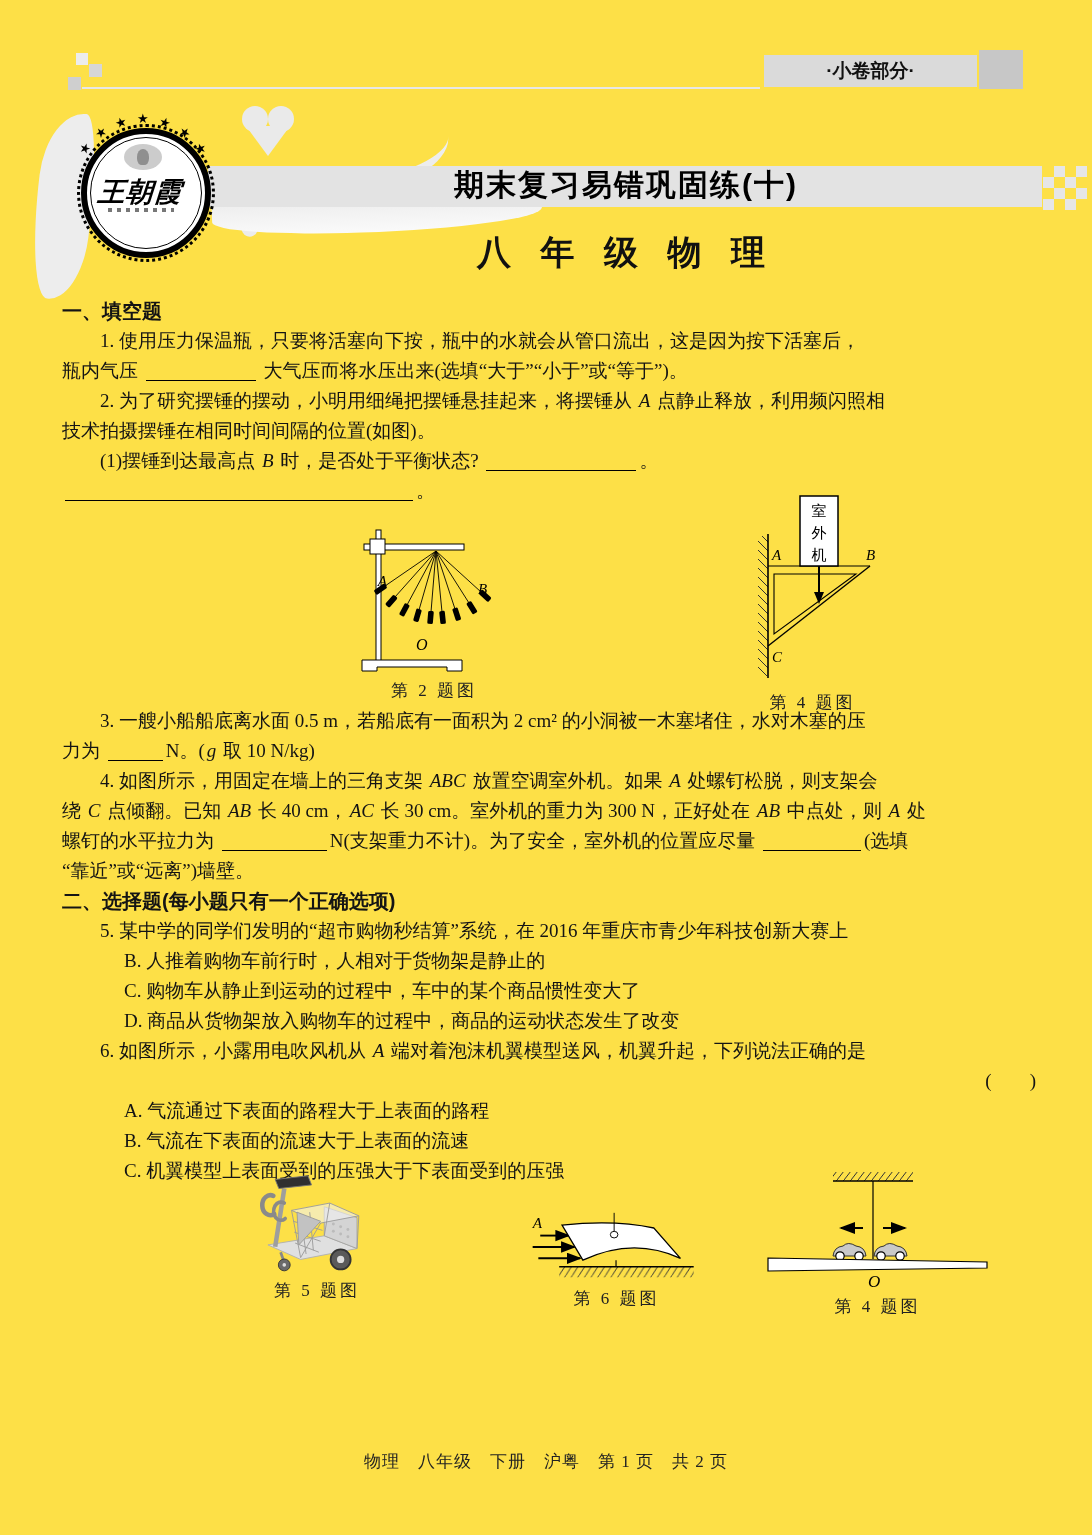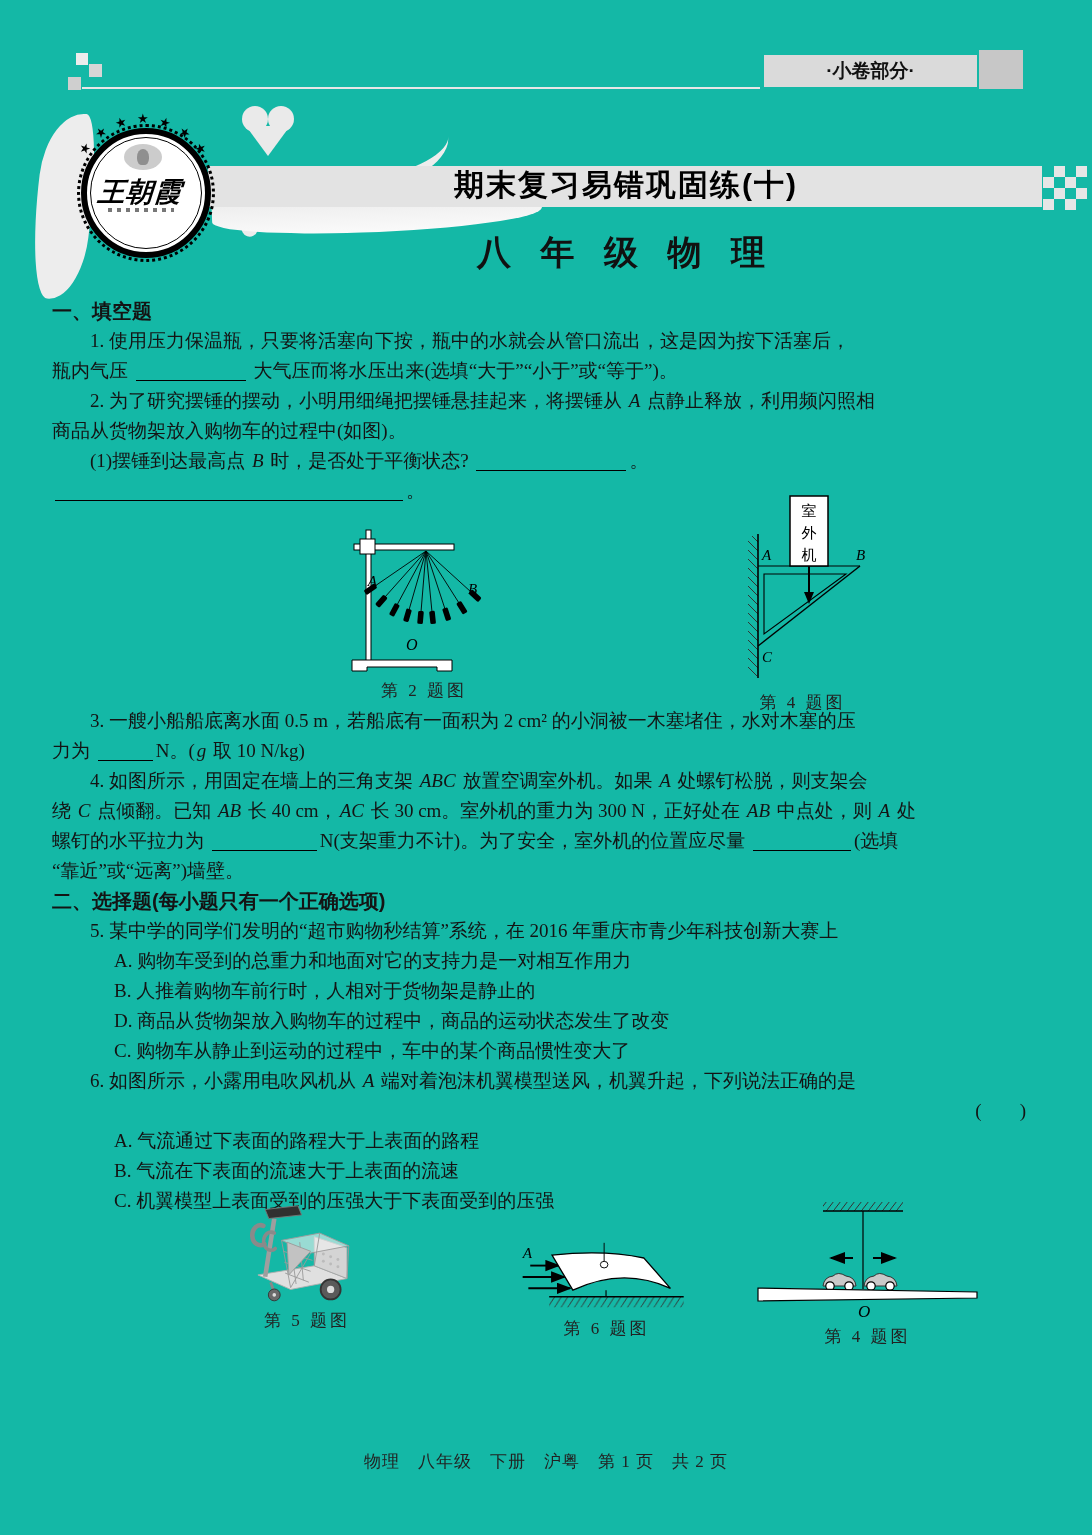--- a/index.html
+++ b/index.html
@@ -1,16 +1,16 @@
 <!DOCTYPE html>
 <html><head>
 <meta charset="utf-8">
 <style>
   html,body{margin:0;padding:0;background:#f2f2f2;}
-  .page{position:relative;width:1092px;height:1535px;background:#14b8a6;margin:0 auto;
+  .page{position:relative;width:1092px;height:1535px;background:#fde047;margin:0 auto;
         font-family:"Liberation Serif","DejaVu Serif",serif;color:#141414;overflow:hidden;}
 
   
   .abs{position:absolute;}
   .sq1{left:76px;top:53px;width:12px;height:12px;background:#ececec;}
   .sq2{left:89px;top:64px;width:13px;height:13px;background:#d6d6d6;}
   .sq3{left:68px;top:77px;width:13px;height:13px;background:#cfcfcf;}
   .topline{left:82px;top:87px;width:678px;height:2px;background:#e7e7e7;}
   .corner-bar{left:764px;top:55px;width:213px;height:32px;background:#dadada;
       display:flex;align-items:center;justify-content:center;
@@ -47,21 +47,21 @@
   .logo-ring::after{content:"";position:absolute;left:3px;top:3px;right:3px;bottom:3px;border:1.5px solid #000;border-radius:50%;}
   .logo-star{position:absolute;font-size:13px;color:#000;line-height:1;}
   .logo-portrait{position:absolute;left:56px;top:32px;width:38px;height:26px;background:#cccccc;border-radius:50%;}
   .logo-portrait::after{content:"";position:absolute;left:13px;top:5px;width:12px;height:16px;background:#8f8f8f;border-radius:50% 50% 40% 40%;}
   .logo-brand{position:absolute;left:13px;top:62px;width:118px;text-align:center;
       font-size:27px;font-weight:bold;font-style:italic;letter-spacing:1px;color:#000;transform:skewX(-4deg);}
   .logo-dots{position:absolute;left:40px;top:96px;width:66px;height:4px;
       background:repeating-linear-gradient(90deg,#777 0 4px,transparent 4px 9px);}
 
   
-  .textcol{left:52px;top:296px;width:978px;}
+  .textcol{left:62px;top:296px;width:978px;}
   .line{line-height:30px;font-size:19px;white-space:nowrap;}
   .k-h{font-family:"Liberation Sans","DejaVu Sans",sans-serif;font-weight:bold;font-size:20px;}
   .k-p{text-indent:38px;}
   .k-opt{padding-left:62px;}
   .k-paren{text-align:right;padding-right:4px;}
   .var{font-style:italic;padding:0 2px;}
   .blank{display:inline-block;border-bottom:1.5px solid #000;height:14px;vertical-align:-4px;margin:0 3px;}
 
   
   .figrow1{position:relative;height:196px;margin-top:4px;}
@@ -115,21 +115,21 @@
     <div class="logo-dots"></div>
   </div>
 
   <div class="abs textcol">
 
     <div>
         <div class="line k-h">一、填空题</div>
         <div class="line k-p">1. 使用压力保温瓶，只要将活塞向下按，瓶中的水就会从管口流出，这是因为按下活塞后，</div>
         <div class="line k-pc">瓶内气压 <span class="blank" style="width: 110px;"></span> 大气压而将水压出来(选填“大于”“小于”或“等于”)。</div>
         <div class="line k-p">2. 为了研究摆锤的摆动，小明用细绳把摆锤悬挂起来，将摆锤从 <span class="var">A</span> 点静止释放，利用频闪照相</div>
-        <div class="line k-pc">商品从货物架放入购物车的过程中(如图)。</div>
+        <div class="line k-pc">技术拍摄摆锤在相同时间间隔的位置(如图)。</div>
         <div class="line k-p">(1)摆锤到达最高点 <span class="var">B</span> 时，是否处于平衡状态? <span class="blank" style="width: 150px;"></span>。</div>
         <div class="line k-pc"><span class="blank" style="width: 348px;"></span>。</div>
       </div>
 
     <div class="figrow1">
 
       <div class="figwrap" style="left:292px;top:14px;width:160px;">
         <svg width="160" height="150" viewBox="0 0 160 150">
           <g stroke="#000" fill="#fff" stroke-width="1">
             <rect x="22" y="6" width="5" height="132"></rect>
@@ -194,24 +194,23 @@
 
     <div>
         <div class="line k-p">3. 一艘小船船底离水面 0.5 m，若船底有一面积为 2 cm² 的小洞被一木塞堵住，水对木塞的压</div>
         <div class="line k-pc">力为 <span class="blank" style="width: 55px;"></span>N。(<span class="var">g</span> 取 10 N/kg)</div>
         <div class="line k-p">4. 如图所示，用固定在墙上的三角支架 <span class="var">ABC</span> 放置空调室外机。如果 <span class="var">A</span> 处螺钉松脱，则支架会</div>
         <div class="line k-pc">绕 <span class="var">C</span> 点倾翻。已知 <span class="var">AB</span> 长 40 cm，<span class="var">AC</span> 长 30 cm。室外机的重力为 300 N，正好处在 <span class="var">AB</span> 中点处，则 <span class="var">A</span> 处</div>
         <div class="line k-pc">螺钉的水平拉力为 <span class="blank" style="width: 105px;"></span>N(支架重力不计)。为了安全，室外机的位置应尽量 <span class="blank" style="width: 98px;"></span>(选填</div>
         <div class="line k-pc">“靠近”或“远离”)墙壁。</div>
         <div class="line k-h">二、选择题(每小题只有一个正确选项)</div>
         <div class="line k-p">5. 某中学的同学们发明的“超市购物秒结算”系统，在 2016 年重庆市青少年科技创新大赛上</div>
-        <div class="line k-opt">A. 购物车受到的总重力和地面对它的支持力是一对相互作用力</div>
         <div class="line k-opt">B. 人推着购物车前行时，人相对于货物架是静止的</div>
+        <div class="line k-opt">C. 购物车从静止到运动的过程中，车中的某个商品惯性变大了</div>
         <div class="line k-opt">D. 商品从货物架放入购物车的过程中，商品的运动状态发生了改变</div>
-        <div class="line k-opt">C. 购物车从静止到运动的过程中，车中的某个商品惯性变大了</div>
         <div class="line k-p">6. 如图所示，小露用电吹风机从 <span class="var">A</span> 端对着泡沫机翼模型送风，机翼升起，下列说法正确的是</div>
         <div class="line k-paren">(　　)</div>
         <div class="line k-opt">A. 气流通过下表面的路程大于上表面的路程</div>
         <div class="line k-opt">B. 气流在下表面的流速大于上表面的流速</div>
         <div class="line k-opt">C. 机翼模型上表面受到的压强大于下表面受到的压强</div>
       </div>
 
     <div class="figrow2">
 
       <div class="figwrap" style="left:185px;top:-12px;width:140px;">

